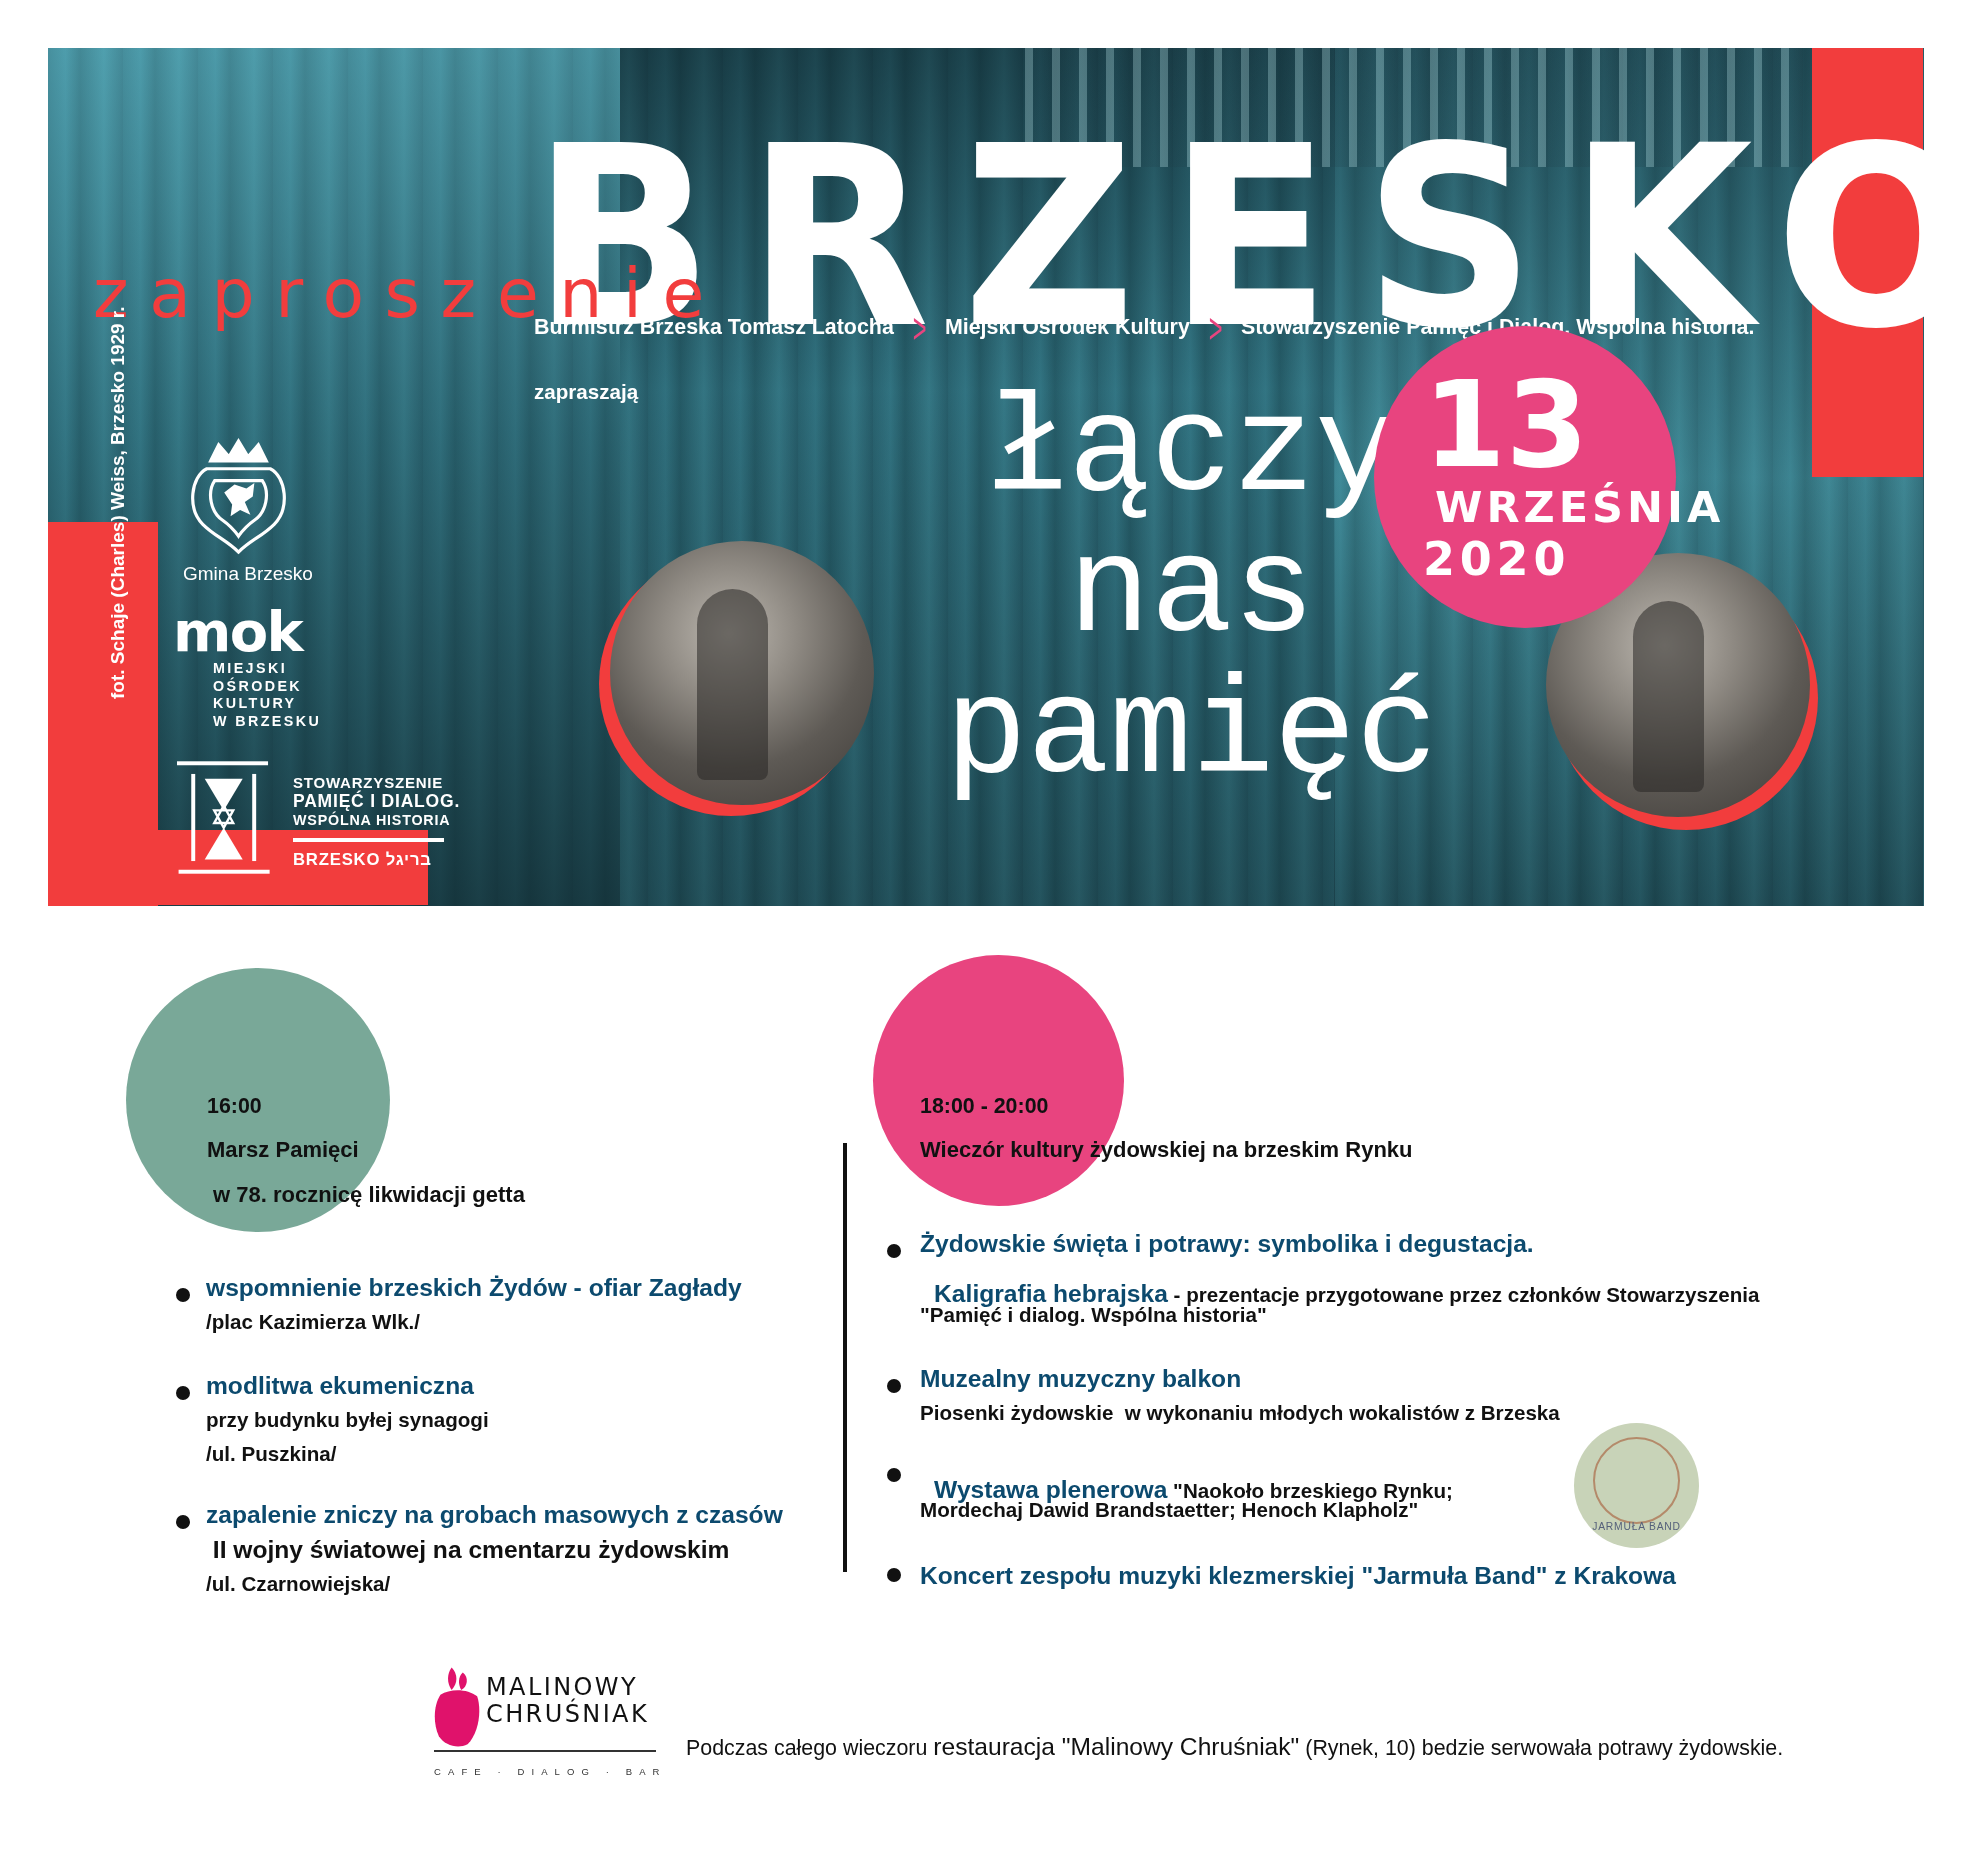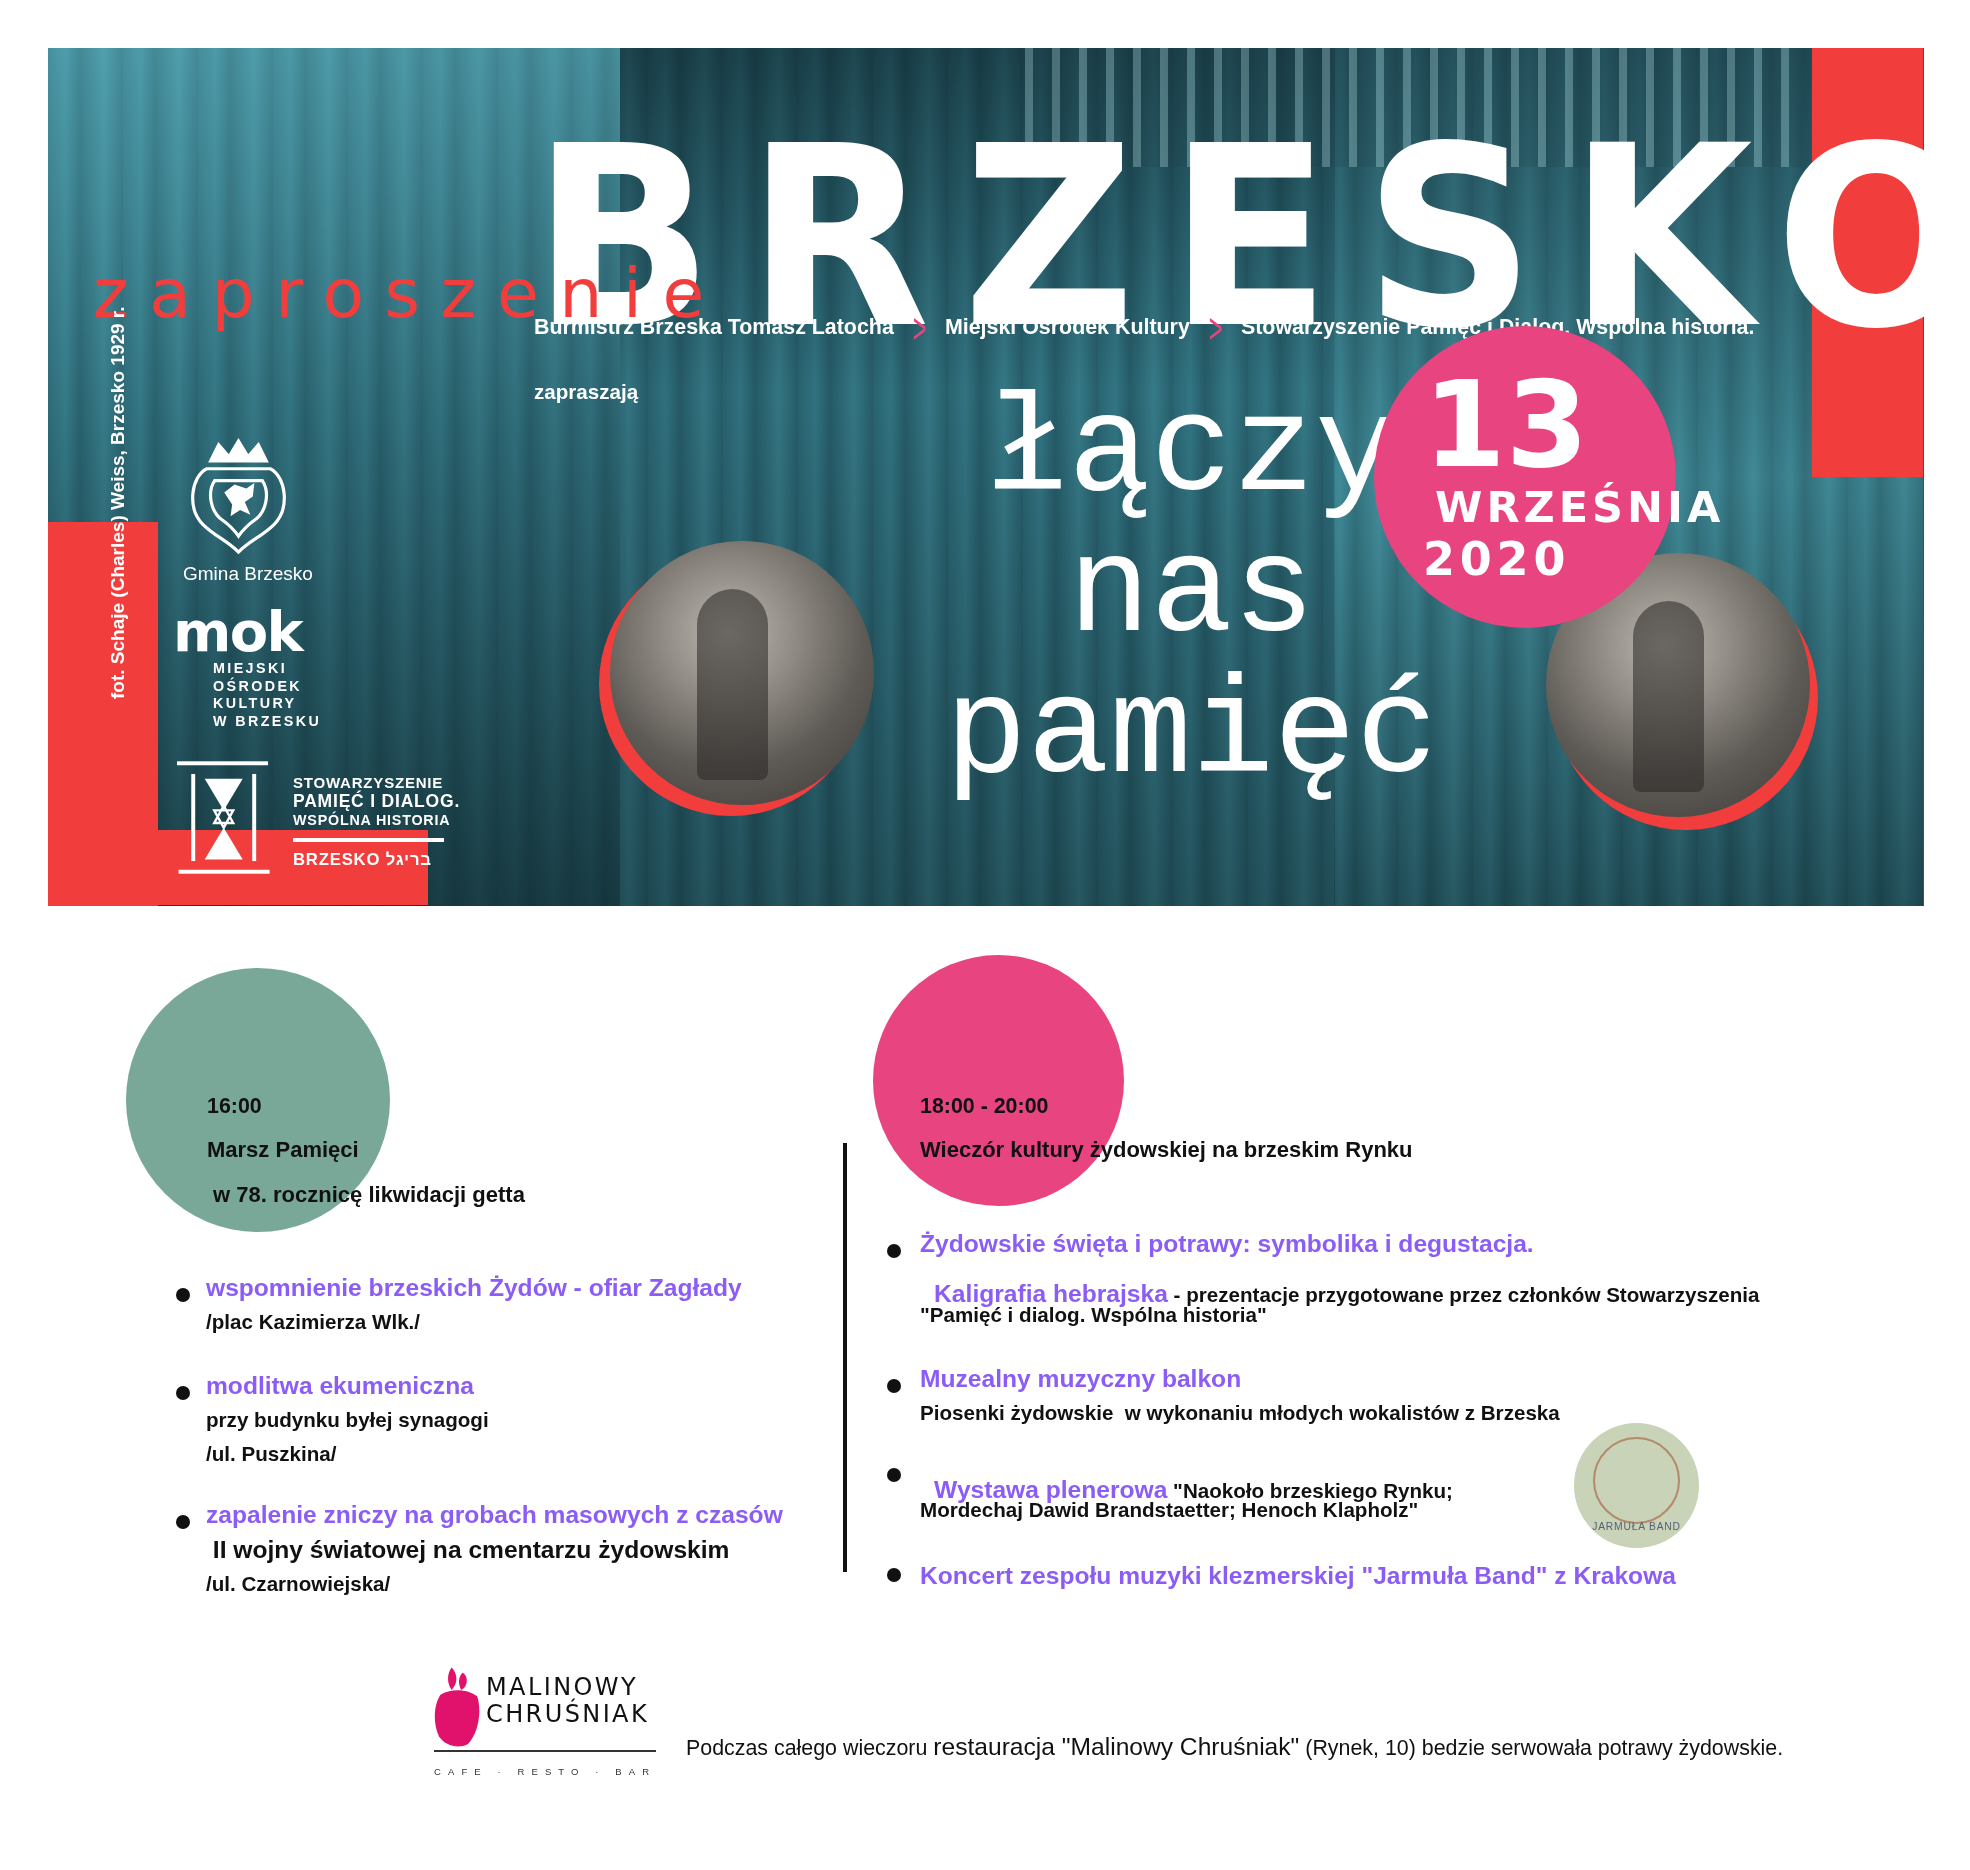--- a/index.html
+++ b/index.html
@@ -62,21 +62,21 @@
   #assoc-rule { width:151px; height:4px; background:#fff; margin:8px 0 8px 0; }
   #assoc-city { font-size:16.7px; letter-spacing:0.8px; }
 
   
   .bg-circle { border-radius:50%; }
   #green-circle { left:126px; top:968px; width:264px; height:264px; background:#79a898; }
   #pink-circle { left:873px; top:955px; width:251px; height:251px; background:#e8447f; }
   .time { font-weight:bold; font-size:21.4px; color:#111; white-space:nowrap; }
   .evt-title { font-weight:bold; font-size:22px; color:#111; white-space:nowrap; }
   .bullet-dot { width:14.3px; height:14.3px; border-radius:50%; background:#111; }
-  .b-main { font-weight:bold; font-size:24.6px; color:#8b5cf6; white-space:nowrap; }
+  .b-main { font-weight:bold; font-size:24.6px; color:#0c4a6e; white-space:nowrap; }
   .b-sub { font-weight:bold; font-size:20.6px; color:#111; white-space:nowrap; }
   .b-sub-large { font-weight:bold; font-size:24.6px; color:#111; white-space:nowrap; }
   #divider { left:843px; top:1143px; width:4px; height:429px; background:#111; }
 
   #jarmula-logo { left:1574px; top:1423px; width:125px; height:125px; border-radius:50%; background:#c8d3b8; }
   #jarmula-inner { position:absolute; left:19px; top:14.3px; width:87px; height:87px; border-radius:50%; border:2.4px solid #b48a6a; box-sizing:border-box; }
   #jarmula-label { position:absolute; left:0; width:125px; top:98px; text-align:center; font-size:10.3px; color:#55607a; letter-spacing:0.8px; }
 
   #malinowy-logo { left:434px; top:1660px; width:230px; height:127px; }
   #malinowy-line1, #malinowy-line2 { font-family:"DejaVu Sans", sans-serif; font-size:24px; letter-spacing:2.4px; color:#111; line-height:27px; }
@@ -237,17 +237,17 @@
     <path d="M22 2 C30 10 30 22 22 30 C16 22 16 10 22 2 Z" fill="#e0126b"></path>
     <path d="M36 8 C44 14 42 26 34 30 C30 22 30 14 36 8 Z" fill="#e0126b"></path>
     <path d="M8 36 C20 28 42 28 54 38 C60 56 56 84 42 98 C30 104 14 100 6 88 C-2 70 0 48 8 36 Z" fill="#e0126b"></path>
   </svg>
   <div class="abs" style="left:52px; top:14.3px;">
     <div id="malinowy-line1">MALINOWY</div>
     <div id="malinowy-line2">CHRUŚNIAK</div>
   </div>
 </div>
 <div id="malinowy-rule" class="abs"></div>
-<div id="malinowy-tag" class="abs">CAFE · RESTO · BAR</div>
+<div id="malinowy-tag" class="abs">CAFE · DIALOG · BAR</div>
 <div id="footer-note" class="abs">
   <span>Podczas całego wieczoru </span><span class="bigger">restauracja "Malinowy Chruśniak"</span><span> (Rynek, 10) bedzie serwowała potrawy żydowskie.</span>
 </div>
 
 
 </body></html>

